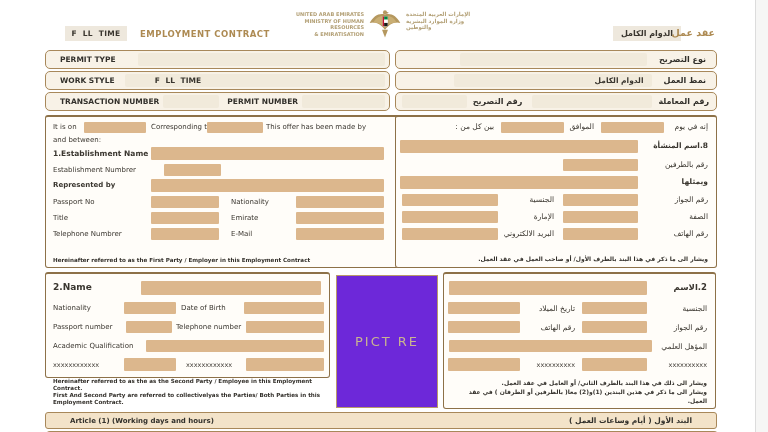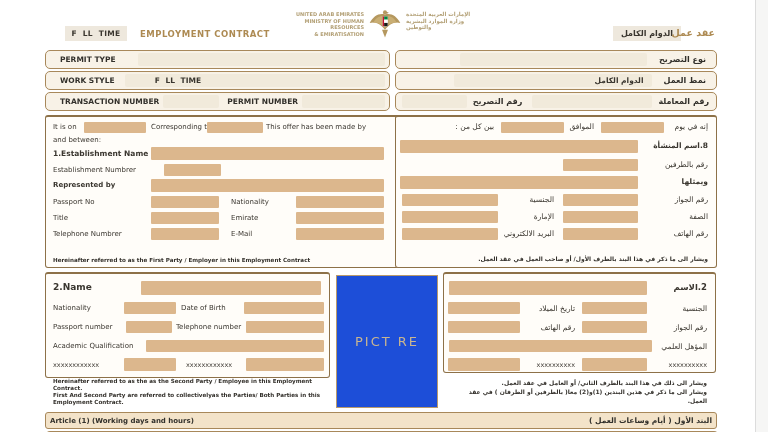--- a/index.html
+++ b/index.html
@@ -25,26 +25,26 @@
   
   .sec{position:absolute;background:#fffdf9;border:1px solid var(--border-dark,#8d7148);
        border-top-width:2px;border-radius:3px;box-sizing:border-box;}
   .sec .lbl{position:absolute;font-size:7px;color:#3a362f;white-space:nowrap;}
   .sec .lbl.b{font-weight:bold;}
   .sec.rtl .lbl{direction:rtl;font-size:7.5px;}
   .field{position:absolute;background:var(--field-tan,#dcb78d);border-radius:1px;}
   .foot{position:absolute;font-size:5.6px;font-weight:bold;color:#33302b;line-height:7px;}
   .foot.rtl{direction:rtl;text-align:right;font-size:6px;line-height:9px;}
   
-  .picture{position:absolute;background:#1d4ed8;border:1px solid #b99a6b;display:flex;
+  .picture{position:absolute;background:#6d28d9;border:1px solid #b99a6b;display:flex;
            align-items:center;justify-content:center;color:#c9b590;font-size:13px;letter-spacing:2px;}
   
   .article-bar{position:absolute;border:1px solid var(--border-gold,#a8885a);border-radius:3px;
                background:var(--bar-bg,#f3e3c9);display:flex;align-items:center;
-               justify-content:space-between;box-sizing:border-box;padding:0 4px;}
+               justify-content:space-between;box-sizing:border-box;padding:0 24px;}
   .article-bar .en{font-size:7px;font-weight:bold;}
   .article-bar .ar{font-size:7.5px;font-weight:bold;direction:rtl;}
   .next-box{position:absolute;border:1px solid var(--border-gold,#a8885a);border-bottom:none;
             border-radius:5px 5px 0 0;background:var(--container-cream,#f8f2e7);}
   .page-edge{position:absolute;top:0;width:1px;height:432px;background:#dcdcdc;}
   .page-gutter{position:absolute;top:0;width:12px;height:432px;background:#f6f6f5;}
 </style>
 </head>
 <body>
 
@@ -211,21 +211,21 @@
 
     <span class="foot" style="left:7px;top:104px;width:272px;">
       <span style="display:block;">Hereinafter referred to as the as the Second Party / Employee in this Employment Contract.</span>
       <span style="display:block;">First And Second Party are referred to collectivelyas the Parties/ Both Parties in this</span>
       <span style="display:block;">Employment Contract.</span>
     </span>
   </div>
 
   <div class="picture" style="left:336px;top:275px;width:100px;height:131px;">PICT RE</div>
 
-  <div class="sec rtl" style="left:443px;top:272px;width:273px;height:101px;">
+  <div class="sec rtl" style="left:443px;top:272px;width:273px;height:137px;">
     <span class="lbl b" style="right:8px;top:8px;font-size:8.5px;">2.الاسم</span>
     <span class="field" style="right:68px;top:7px;width:198px;height:14px;"></span>
 
     <span class="lbl" style="right:8px;top:30px;">الجنسية</span>
     <span class="field" style="right:68px;top:28px;width:65px;height:12px;"></span>
     <span class="lbl" style="right:140px;top:30px;">تاريخ الميلاد</span>
     <span class="field" style="right:195px;top:28px;width:72px;height:12px;"></span>
 
     <span class="lbl" style="right:8px;top:49px;">رقم الجواز</span>
     <span class="field" style="right:68px;top:47px;width:65px;height:12px;"></span>

